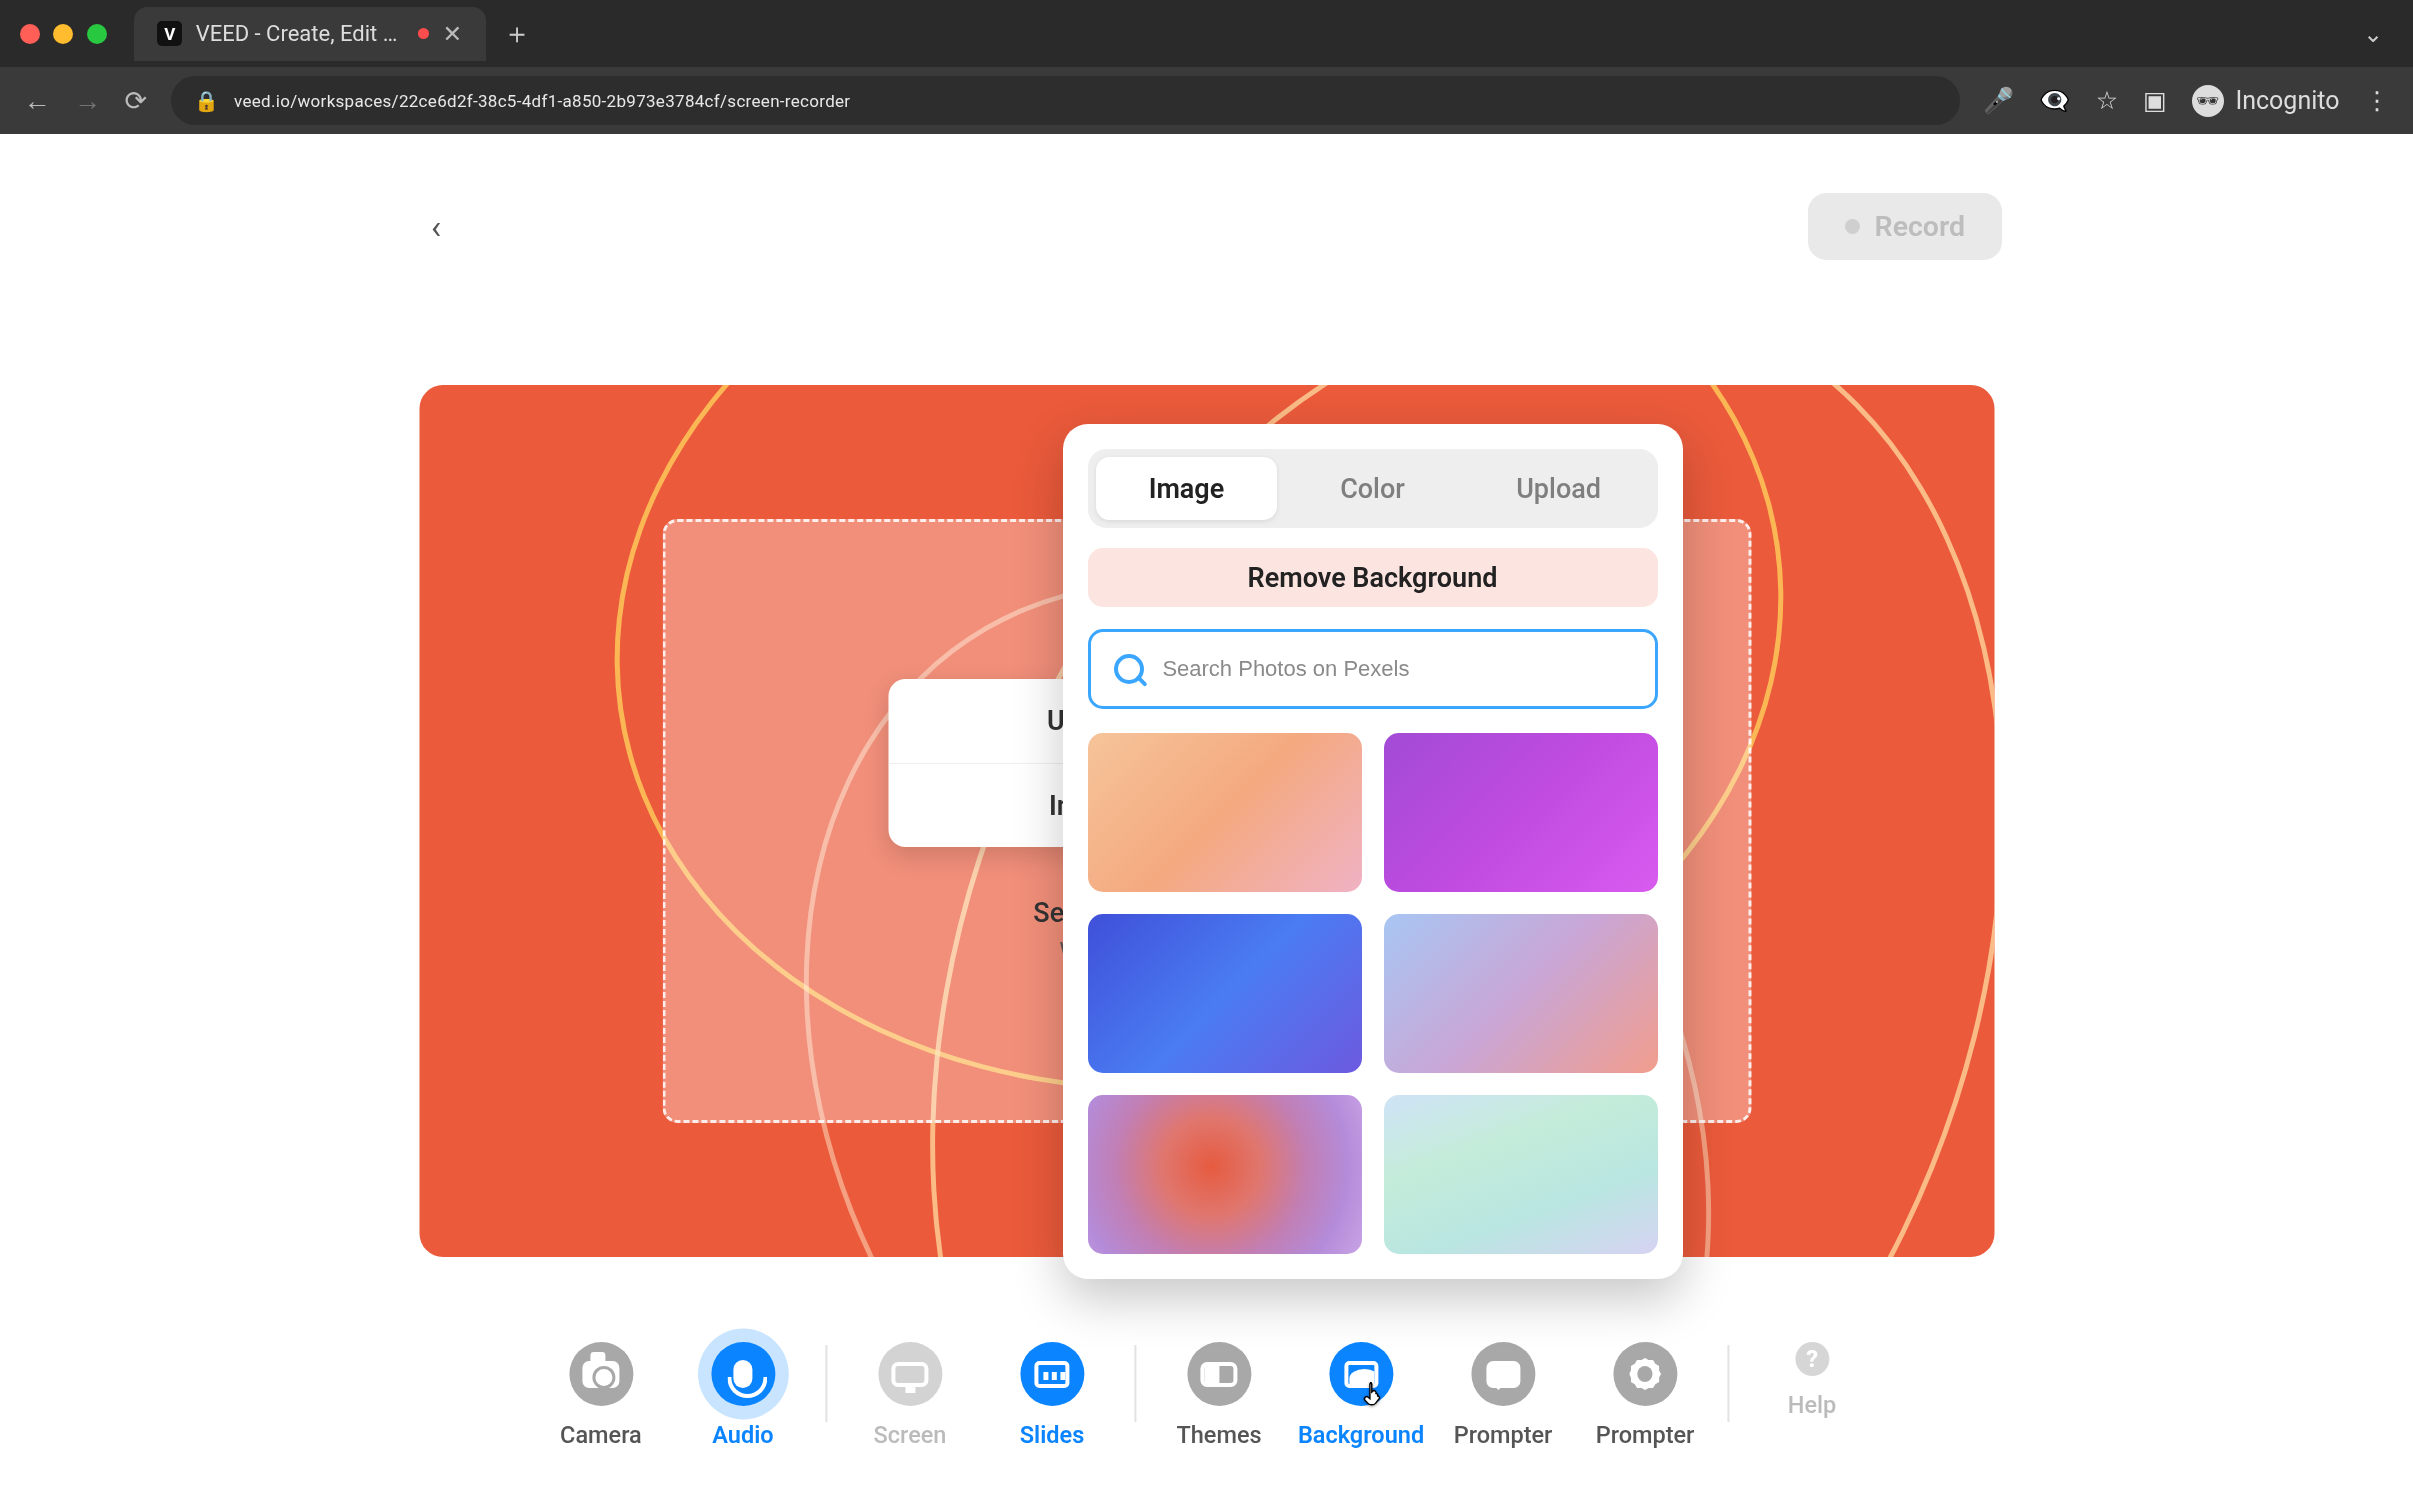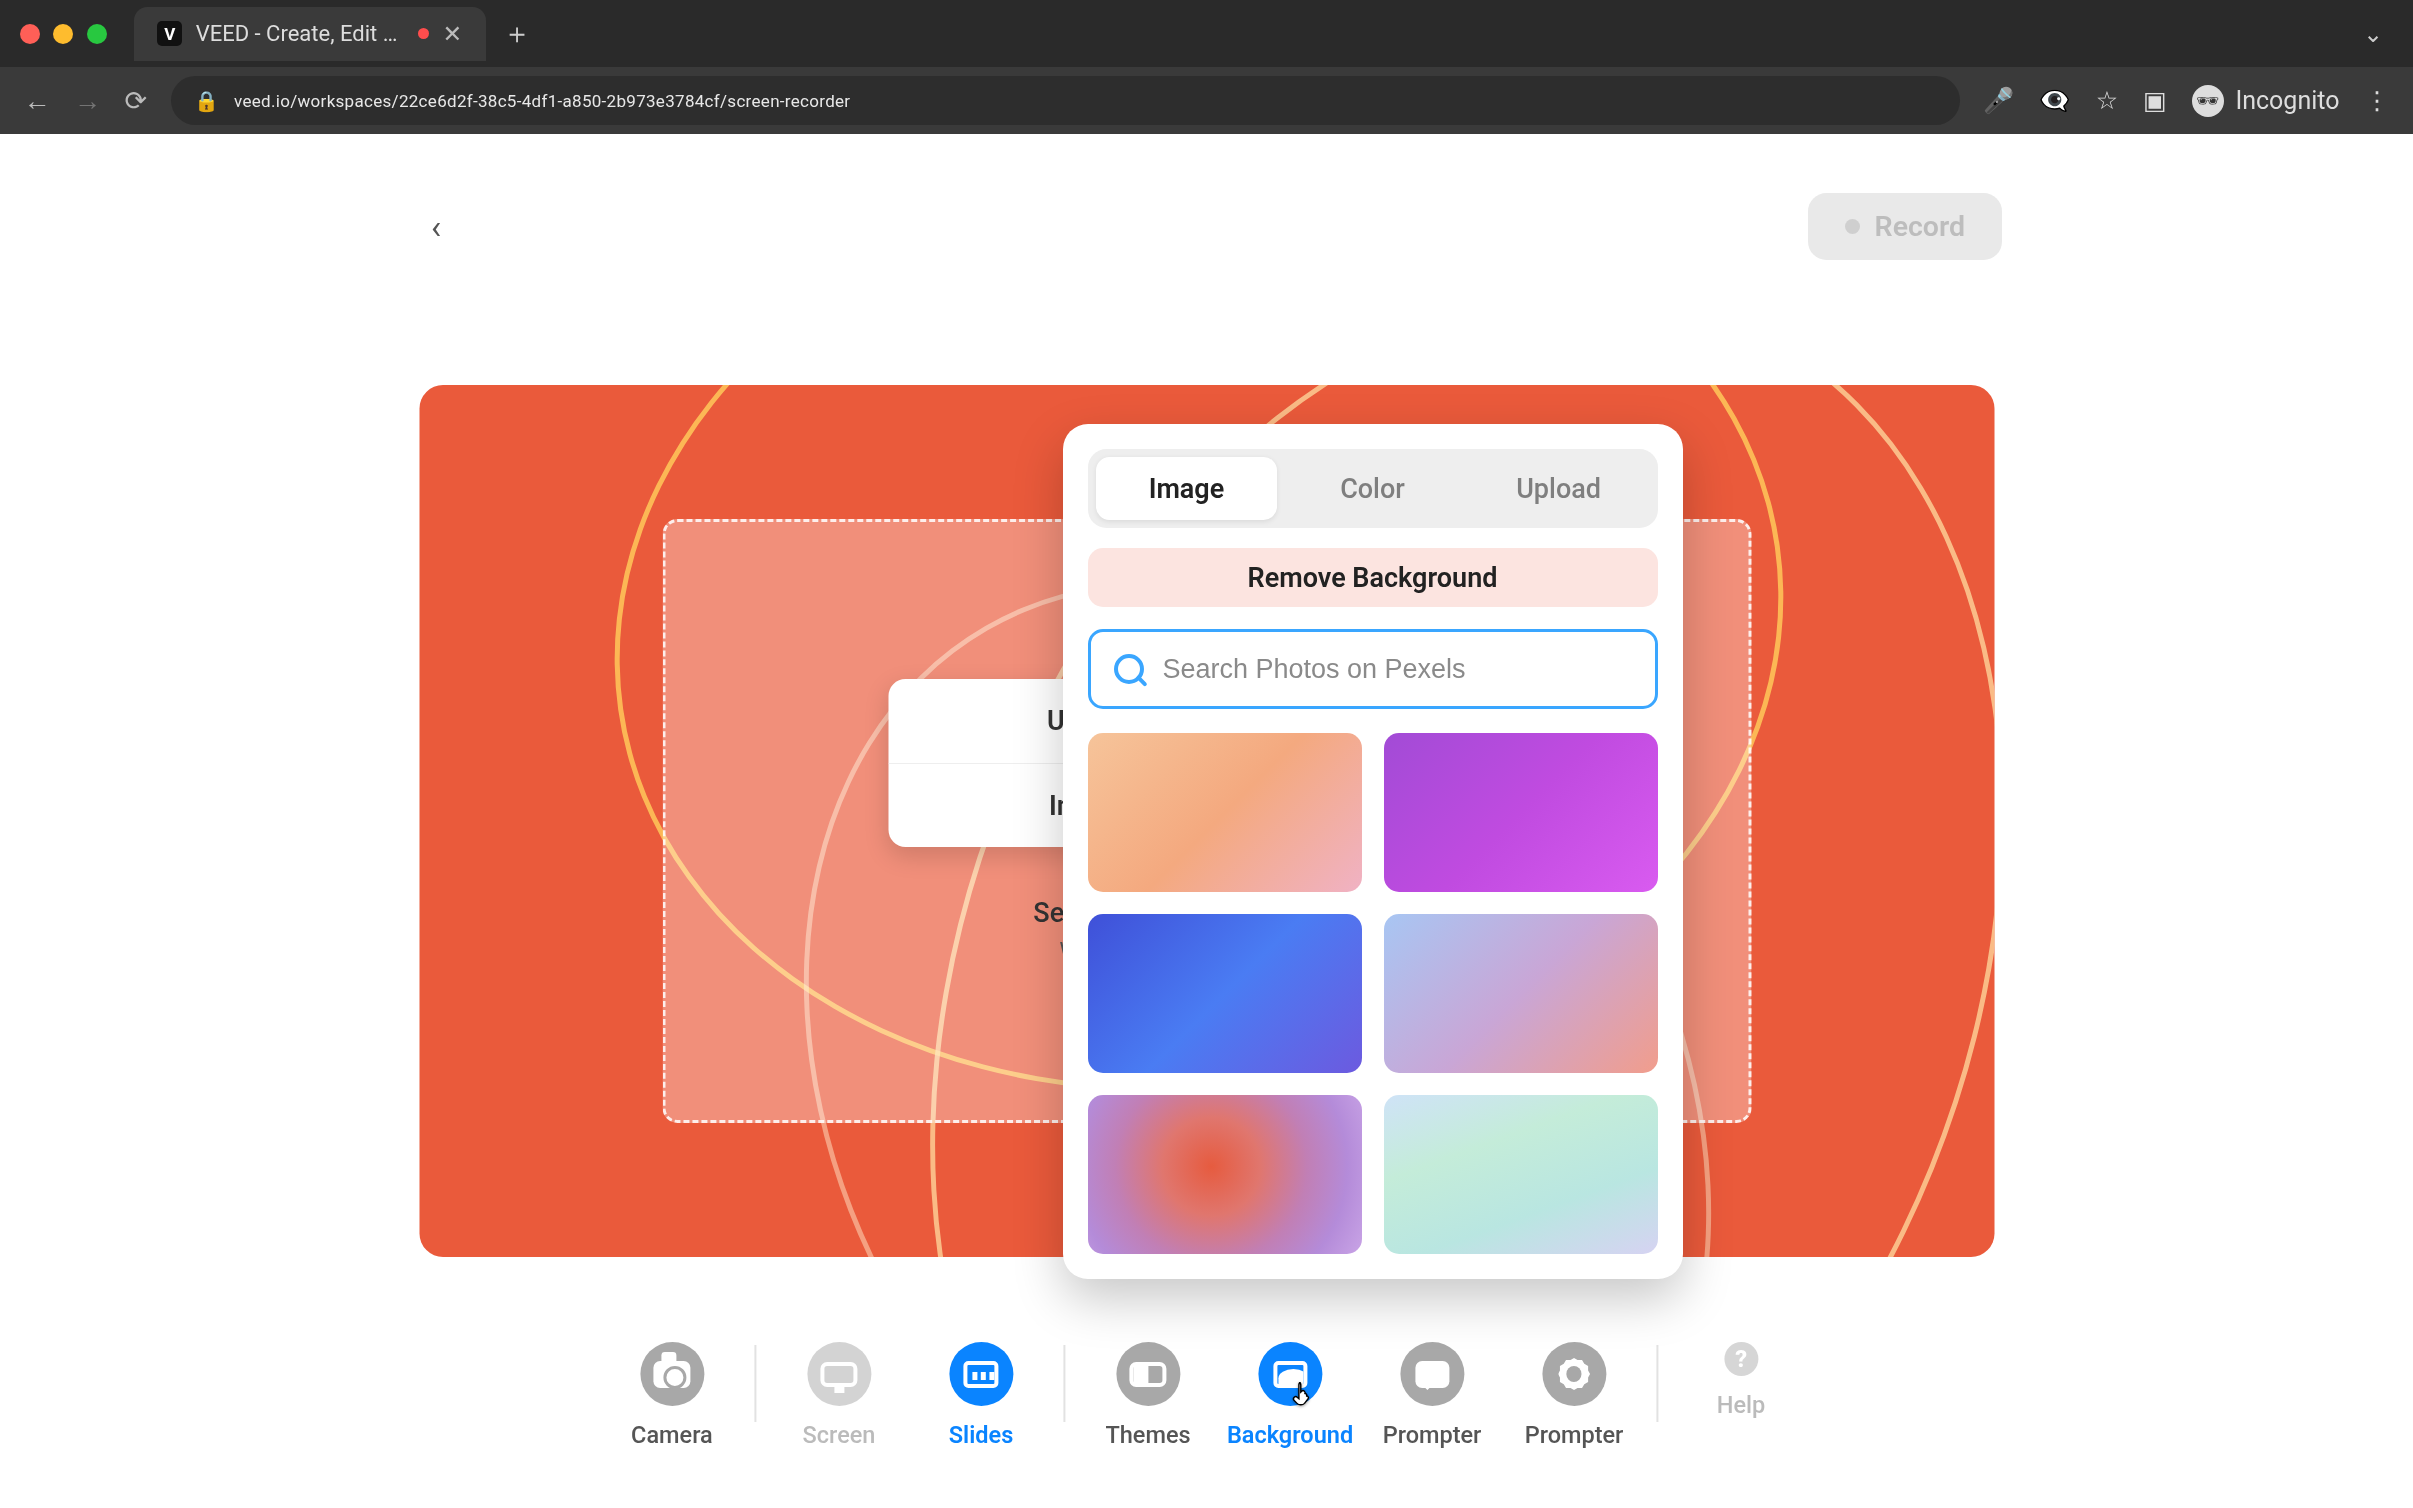--- a/index.html
+++ b/index.html
@@ -63,21 +63,21 @@
   .popover { position:absolute; left:50%; top:290px; transform:translateX(-50%) translateX(166px); width:620px; background:#fff; border-radius:25px; box-shadow:0 20px 50px rgba(0,0,0,.22); padding:25px; z-index:20; }
   .seg { background:#eeeeee; border-radius:18.4px; height:79px; display:flex; padding:8.4px; gap:5px; }
   .seg .segbtn { flex:1; display:flex; align-items:center; justify-content:center; font-size:27px; color:#7f7f7f; border-radius:13.4px; font-weight:500; }
   .seg .segbtn.active { background:#fff; color:#222; font-weight:600; box-shadow:0 1.7px 5px rgba(0,0,0,.08); }
 
   .remove-bg { margin-top:20px; background:#fce4e0; color:#222; border-radius:15px; height:59px; display:flex; align-items:center; justify-content:center; font-size:27px; font-weight:600; }
 
   .searchbox { margin-top:22px; border:3.4px solid #3aa6ff; border-radius:15px; height:80px; display:flex; align-items:center; padding:0 23.5px; gap:18.4px; }
   .searchbox .sicon { width:30px; height:30px; border:4.2px solid #3aa6ff; border-radius:50%; position:relative; }
   .searchbox .sicon::after { content:""; position:absolute; width:13.4px; height:4.2px; background:#3aa6ff; right:-8.4px; bottom:-3.4px; transform:rotate(45deg); border-radius:2.5px; }
-  .searchbox input { border:none; outline:none; font-size:27px; flex:1; color:#333; }
+  .searchbox input { border:none; outline:none; font-size:22px; flex:1; color:#333; }
   .searchbox input::placeholder { color:#8a8a8a; }
 
   .grid { margin-top:23.5px; display:grid; grid-template-columns:1fr 1fr; gap:22px; }
   .swatch { height:159px; border-radius:15px; }
   .g1 { background:linear-gradient(135deg,#f6c49a,#f4a97f,#f0b2c4); }
   .g2 { background:linear-gradient(135deg,#a24bd6,#c04be0,#d95bf0); }
   .g3 { background:linear-gradient(135deg,#3f50d8,#4a7cf3,#6c5adf); }
   .g4 { background:linear-gradient(135deg,#a8c6f3,#c9a6d6,#f19d8c); }
   .g5 { background:radial-gradient(circle at 45% 45%, #e65b3f 0%, #e0766e 28%, #c17fb5 55%, #b48bd9 78%, #c9a4e6 100%); }
   .g6 { background:linear-gradient(160deg,#cfe3f7,#c4ecd9,#b9e6e1,#d6d3f2); }
@@ -211,20 +211,26 @@
     </div>
 
     <div class="toolbar">
       <div class="toolgrp">
         <div class="tool">
           <div class="circle">
               <div class="ic-camera"></div>
             </div>
           <div class="label">Camera</div>
         </div>
+        <div class="tool active">
+          <div class="circle blue">
+              <div class="ic-mic"></div>
+            </div>
+          <div class="label">Audio</div>
+        </div>
       </div>
       <div class="divider"></div>
       <div class="toolgrp">
         <div class="tool faded">
           <div class="circle dim">
               <div class="ic-screen"></div>
             </div>
           <div class="label">Screen</div>
         </div>
         <div class="tool active">

